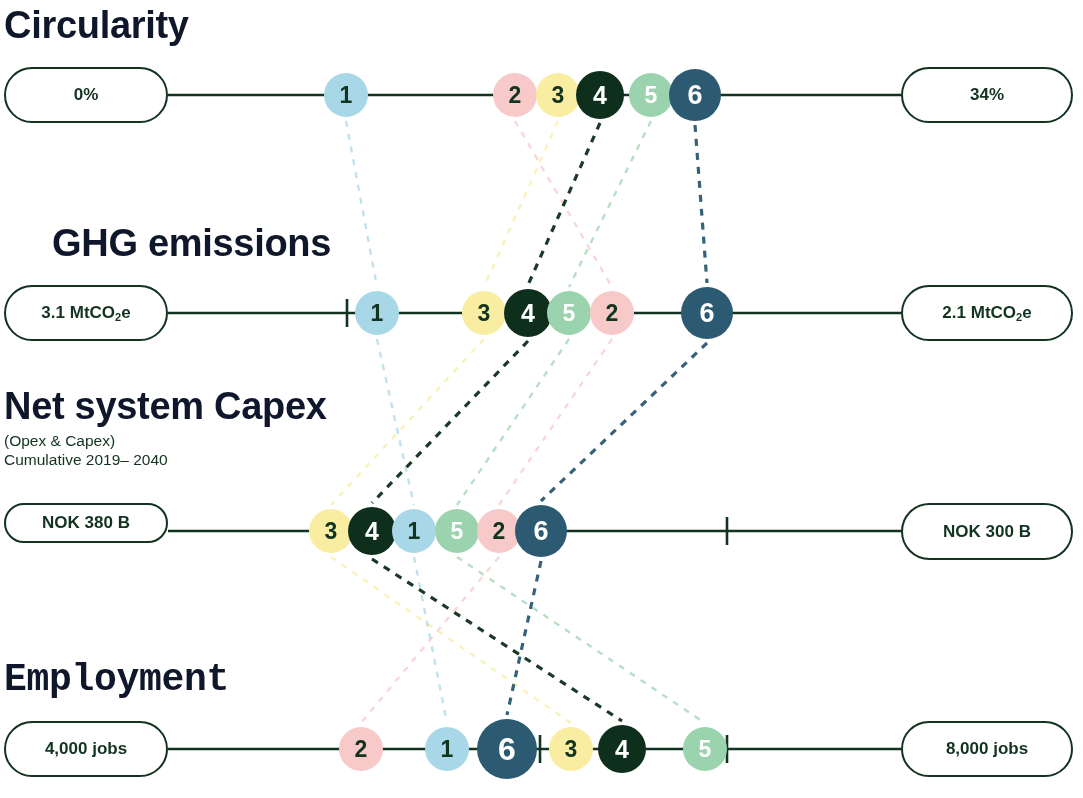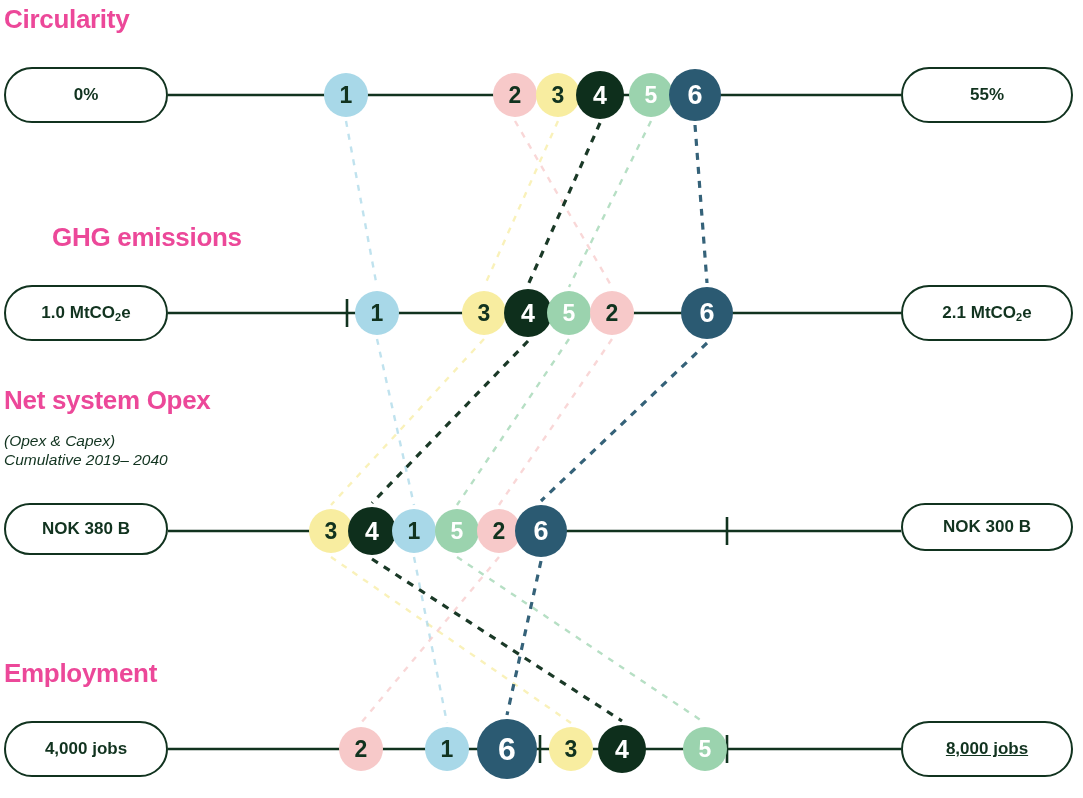--- a/index.html
+++ b/index.html
@@ -23,23 +23,23 @@
   }
   .svg-layer {
     position: absolute;
     left: 0; top: 0;
     width: 1083px;
     height: 798px;
   }
   .row-title {
     position: absolute;
     font-weight: bold;
-    font-size: 26px;
+    font-size: 38px;
     letter-spacing: -0.3px;
-    color: #ec4899;
+    color: #0f172a;
     white-space: nowrap;
     line-height: 1.05;
   }
   .row-sub {
     position: absolute;
     font-size: 15.5px;
     color: #11331f;
     line-height: 1.25;
     white-space: pre-line;
   }
@@ -107,46 +107,46 @@
       <line x1="168" y1="749" x2="901" y2="749" stroke="#11331f" stroke-width="2.6"></line>
       <line x1="540" y1="735" x2="540" y2="763" stroke="#11331f" stroke-width="2.6"></line>
       <line x1="727" y1="735" x2="727" y2="763" stroke="#11331f" stroke-width="2.6"></line>
     </svg>
 
   <div class="row-title" style="left:4px; top:6px;">Circularity</div>
   <div class="pill" style="left:4px; top:67px; width:164px; height:56px;">
     <span>0%</span>
   </div>
   <div class="pill" style="left:901px; top:67px; width:172px; height:56px;">
-    <span>55%</span>
+    <span>34%</span>
   </div>
 
   <div class="row-title" style="left:4px; top:224px;margin-left:48px;">GHG emissions</div>
   <div class="pill" style="left:4px; top:285px; width:164px; height:56px;">
-    <span><span>1.0 MtCO</span><sub>2</sub><span>e</span></span>
+    <span><span>3.1 MtCO</span><sub>2</sub><span>e</span></span>
   </div>
   <div class="pill" style="left:901px; top:285px; width:172px; height:56px;">
     <span><span>2.1 MtCO</span><sub>2</sub><span>e</span></span>
   </div>
 
-  <div class="row-title" style="left:4px; top:387px;">Net system Opex</div>
-  <div class="row-sub" style="left:4px; top:431px;font-style:italic;">(Opex &amp; Capex)
+  <div class="row-title" style="left:4px; top:387px;">Net system Capex</div>
+  <div class="row-sub" style="left:4px; top:431px;">(Opex &amp; Capex)
 Cumulative 2019– 2040</div>
-  <div class="pill" style="left:4px; top:503px; width:164px; height:52px;">
+  <div class="pill" style="left:4px; top:503px; width:164px; height:40px;">
     <span>NOK 380 B</span>
   </div>
-  <div class="pill" style="left:901px; top:503px; width:172px; height:48px;">
+  <div class="pill" style="left:901px; top:503px; width:172px; height:57px;">
     <span>NOK 300 B</span>
   </div>
 
-  <div class="row-title" style="left:4px; top:660px;">Employment</div>
+  <div class="row-title" style="left:4px; top:660px;font-family:Liberation Mono, monospace;">Employment</div>
   <div class="pill" style="left:4px; top:721px; width:164px; height:56px;">
     <span>4,000 jobs</span>
   </div>
-  <div class="pill" style="left:901px; top:721px; width:172px; height:56px;text-decoration:underline;">
+  <div class="pill" style="left:901px; top:721px; width:172px; height:56px;">
     <span>8,000 jobs</span>
   </div>
 
   <div id="nodes">
       <div class="node" style="left: 324px; top: 73px; width: 44px; height: 44px; background: rgb(168, 216, 232); color: rgb(17, 51, 31); font-size: 23px;">
         <span>1</span>
       </div>
       <div class="node" style="left: 493px; top: 73px; width: 44px; height: 44px; background: rgb(247, 201, 201); color: rgb(17, 51, 31); font-size: 23px;">
         <span>2</span>
       </div>

